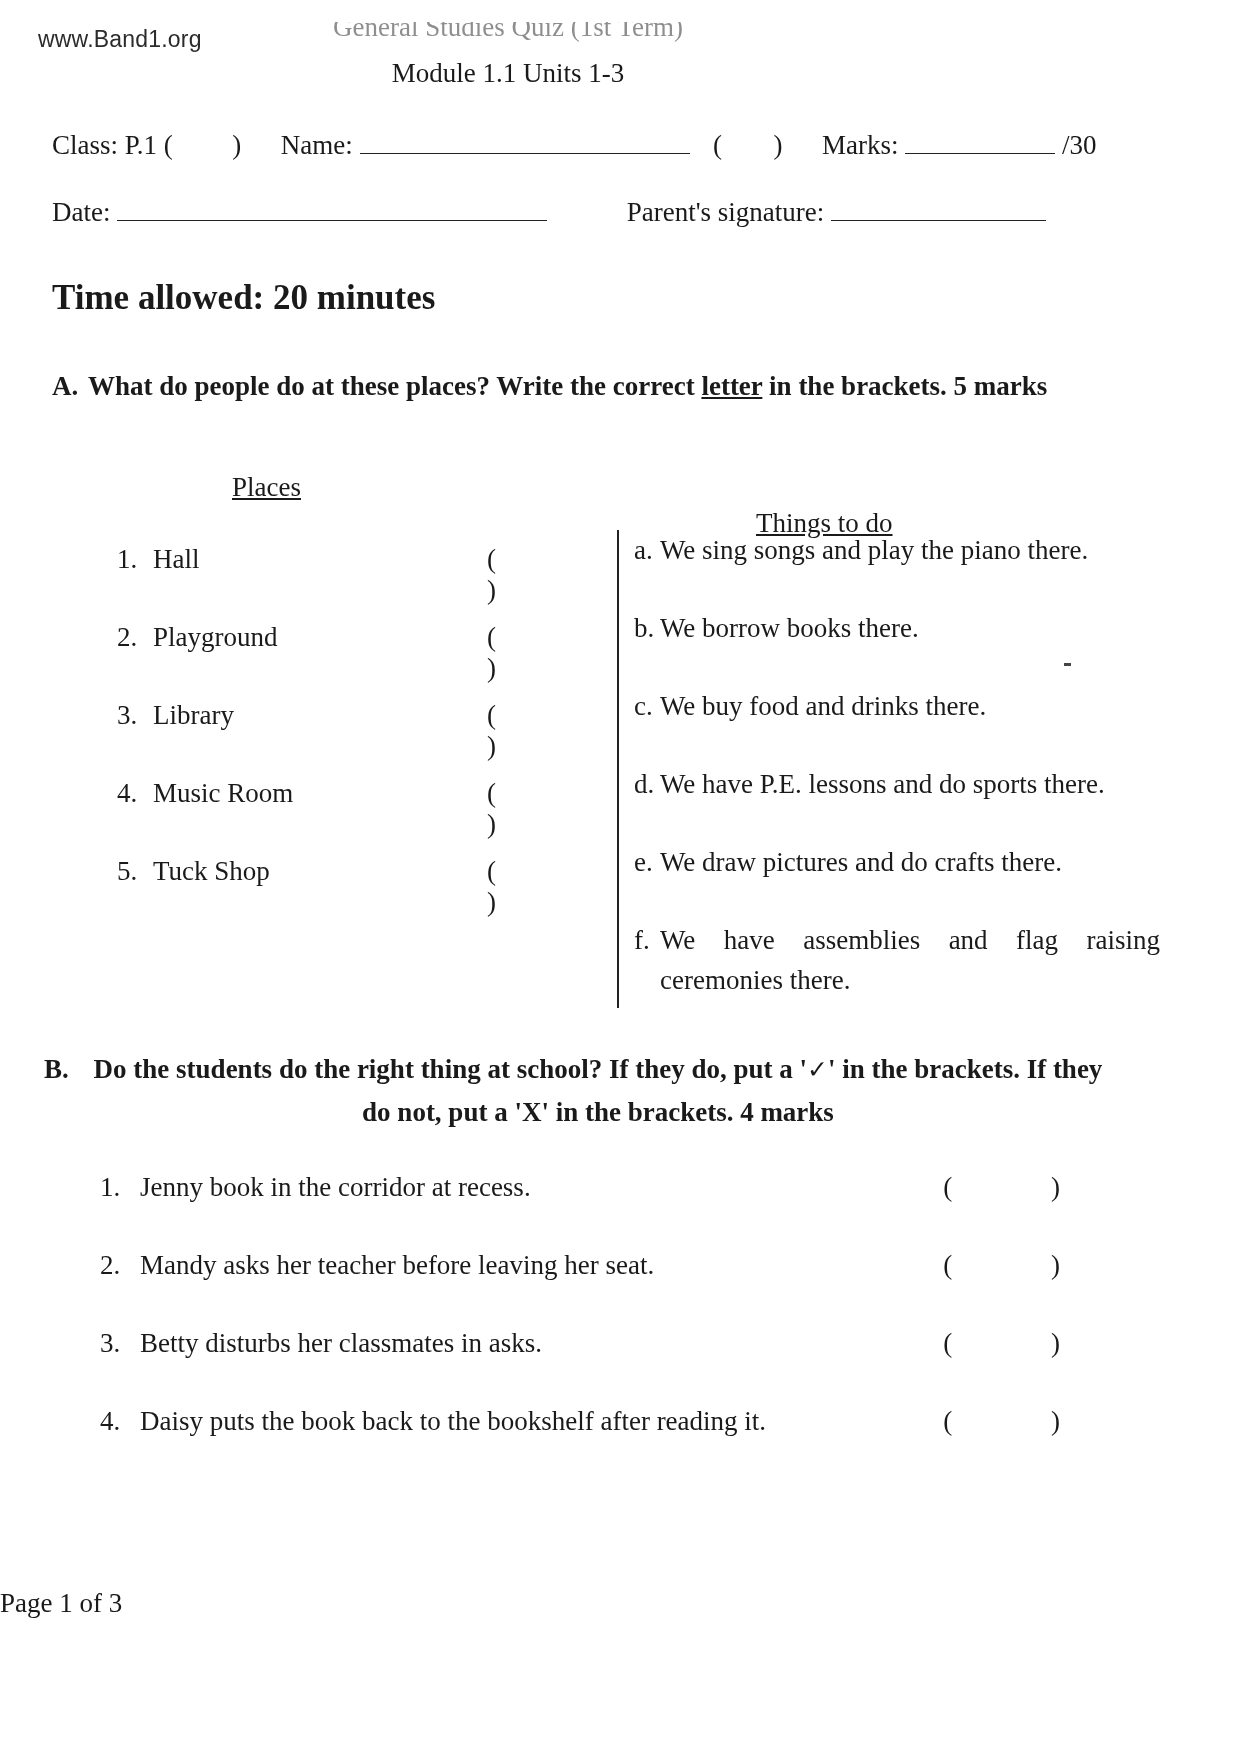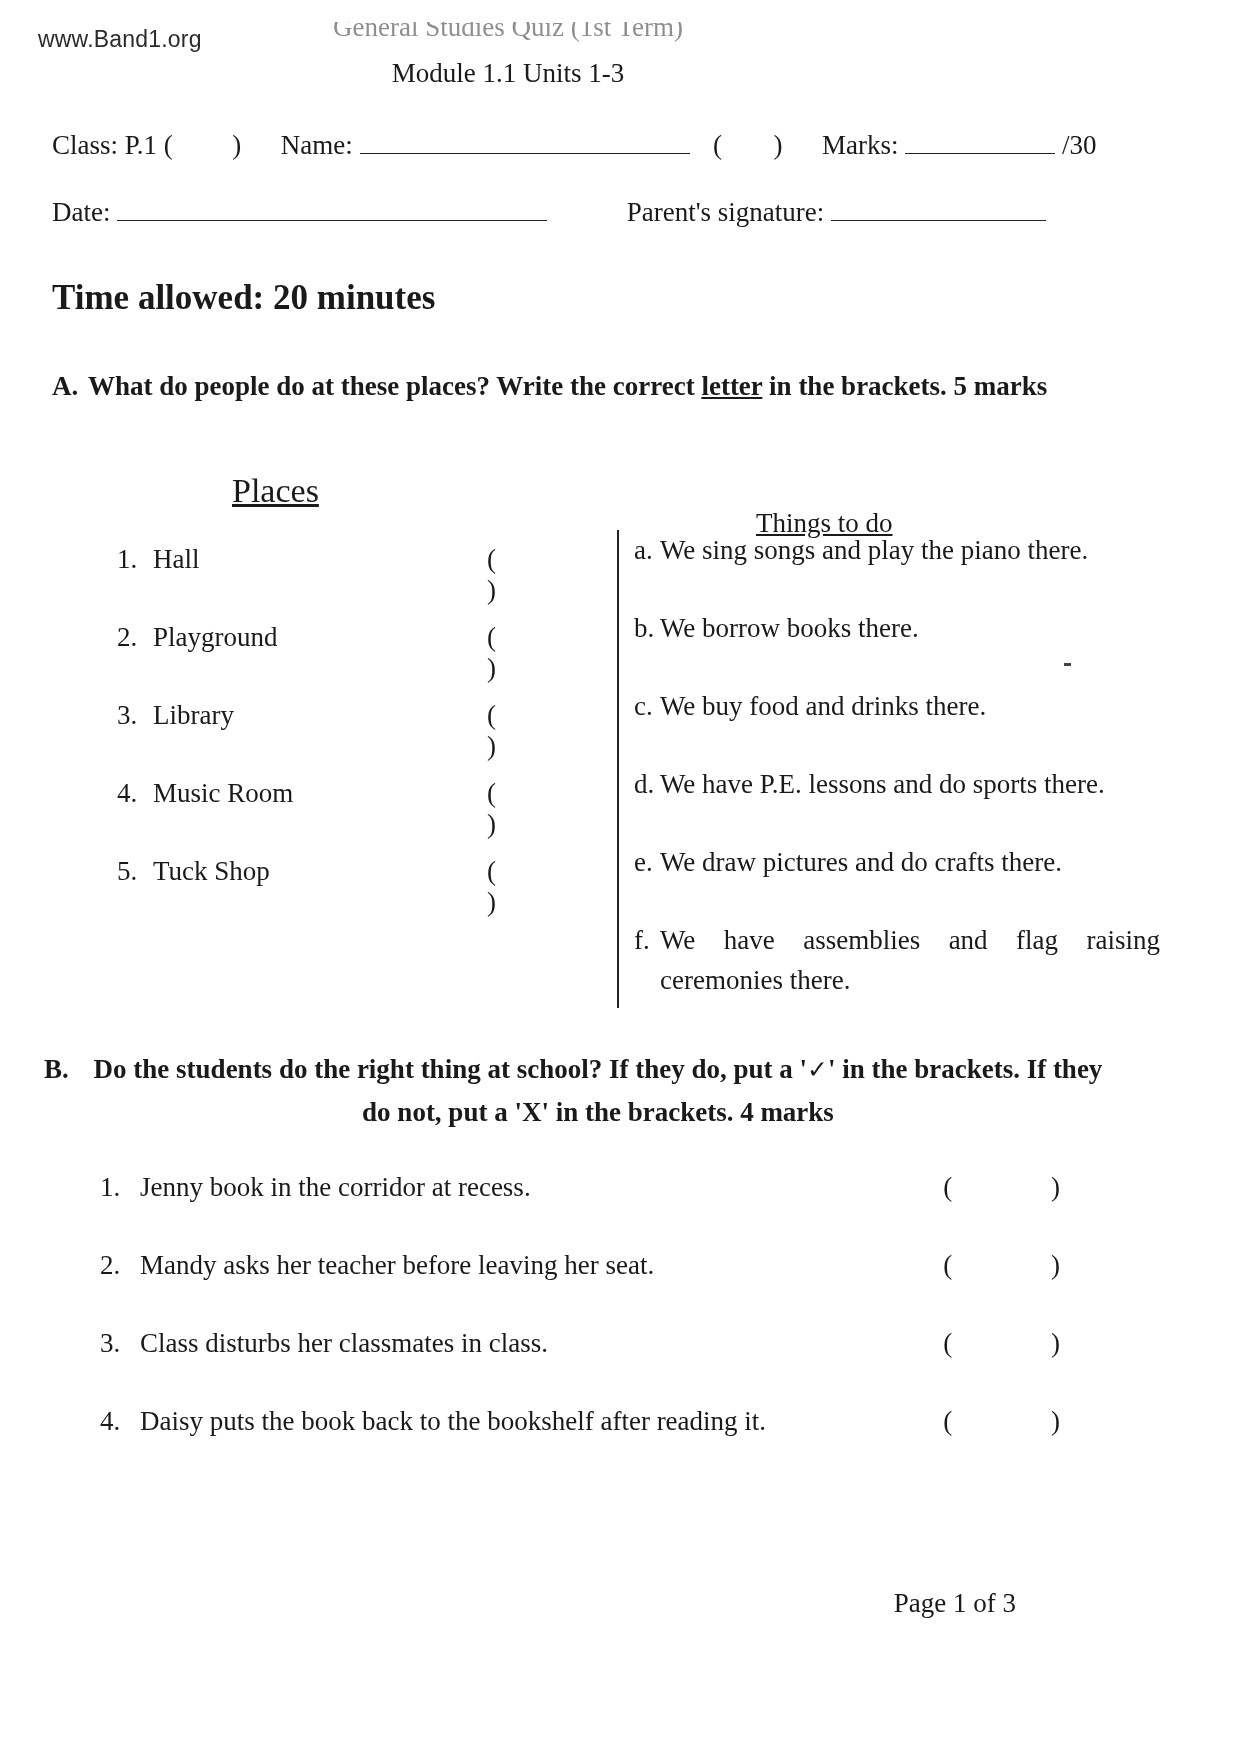--- a/index.html
+++ b/index.html
@@ -111,21 +111,21 @@
   .secA-head .txt {
     display: block;
     margin-left: 36px;
   }
   u.em { text-decoration: underline; }
 
   .col-head-places {
     position: absolute;
     left: 232px;
     top: 472px;
-    font-size: 34px;
+    font-size: 27px;
     text-decoration: underline;
   }
   .col-head-things {
     position: absolute;
     left: 756px;
     top: 472px;
     font-size: 27px;
     text-decoration: underline;
     margin-top: 36px;
   }
@@ -241,21 +241,21 @@
   }
   .qrow .num { position: absolute; left: 0; top: 0; }
   .qrow .tx  { position: absolute; left: 40px; top: 0; }
   .qrow .brk { position: absolute; right: 4px; top: 0; letter-spacing: 46px; }
 
   .footer {
     position: absolute;
     left: 0;
     right: 0;
     top: 1588px;
-    text-align: right;
+    text-align: left;
     font-size: 27px;
   }
 </style>
 </head>
 <body>
 
 <div class="page">
 
   <div class="watermark">www.Band1.org</div>
 
@@ -370,21 +370,21 @@
       <span class="tx">Jenny book in the corridor at recess.</span>
       <span class="brk">(    )</span>
     </div>
     <div class="qrow">
       <span class="num">2.</span>
       <span class="tx">Mandy asks her teacher before leaving her seat.</span>
       <span class="brk">(    )</span>
     </div>
     <div class="qrow">
       <span class="num">3.</span>
-      <span class="tx">Class disturbs her classmates in class.</span>
+      <span class="tx">Betty disturbs her classmates in asks.</span>
       <span class="brk">(    )</span>
     </div>
     <div class="qrow">
       <span class="num">4.</span>
       <span class="tx">Daisy puts the book back to the bookshelf after reading it.</span>
       <span class="brk">(    )</span>
     </div>
   </div>
 
   <div class="footer">Page 1 of 3</div>

